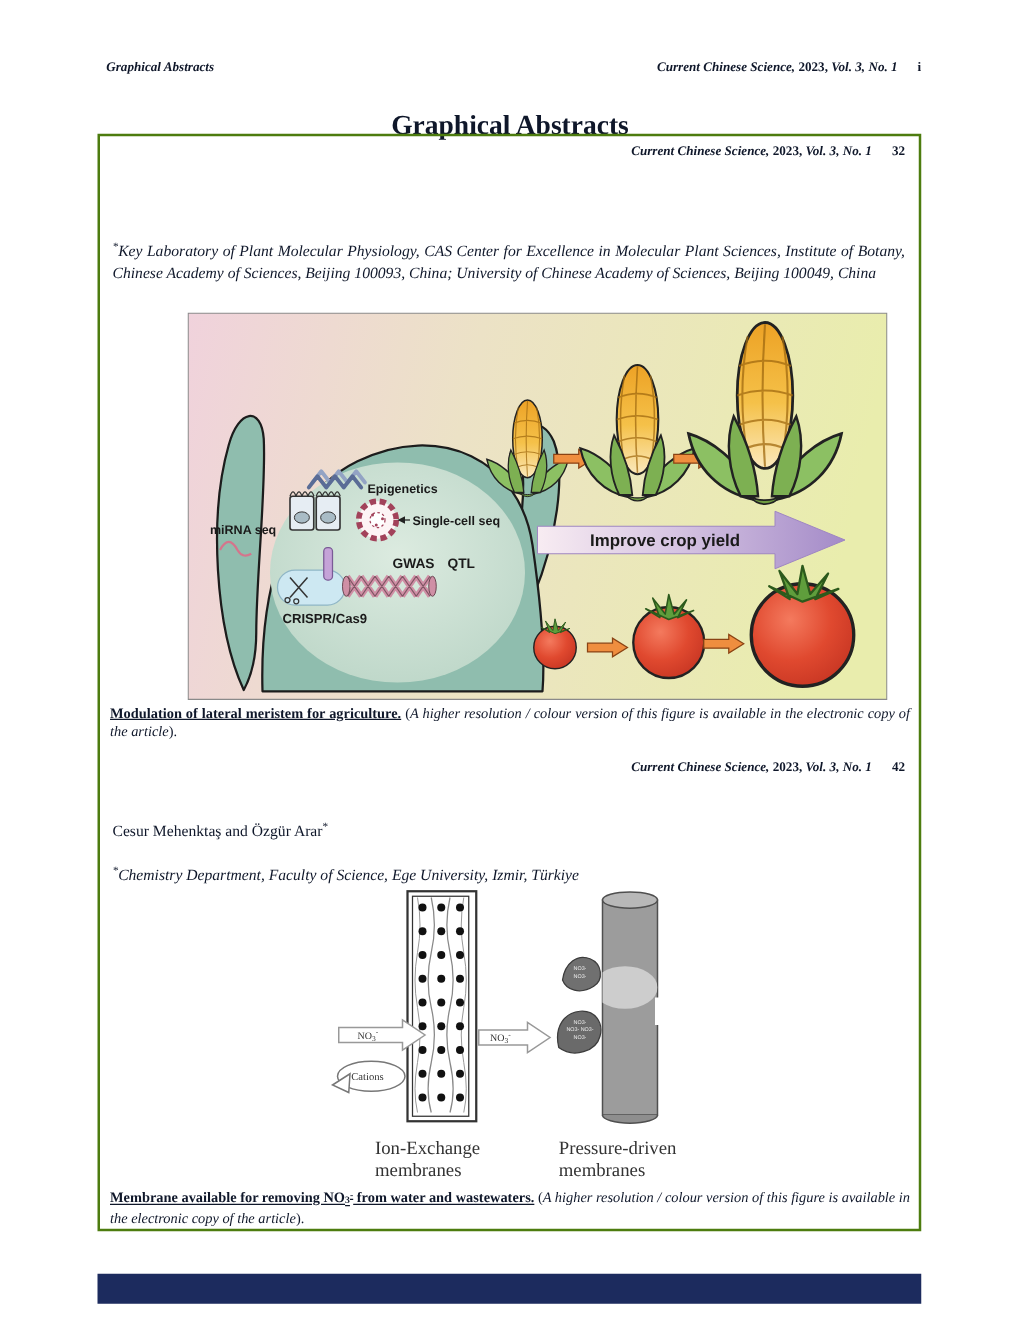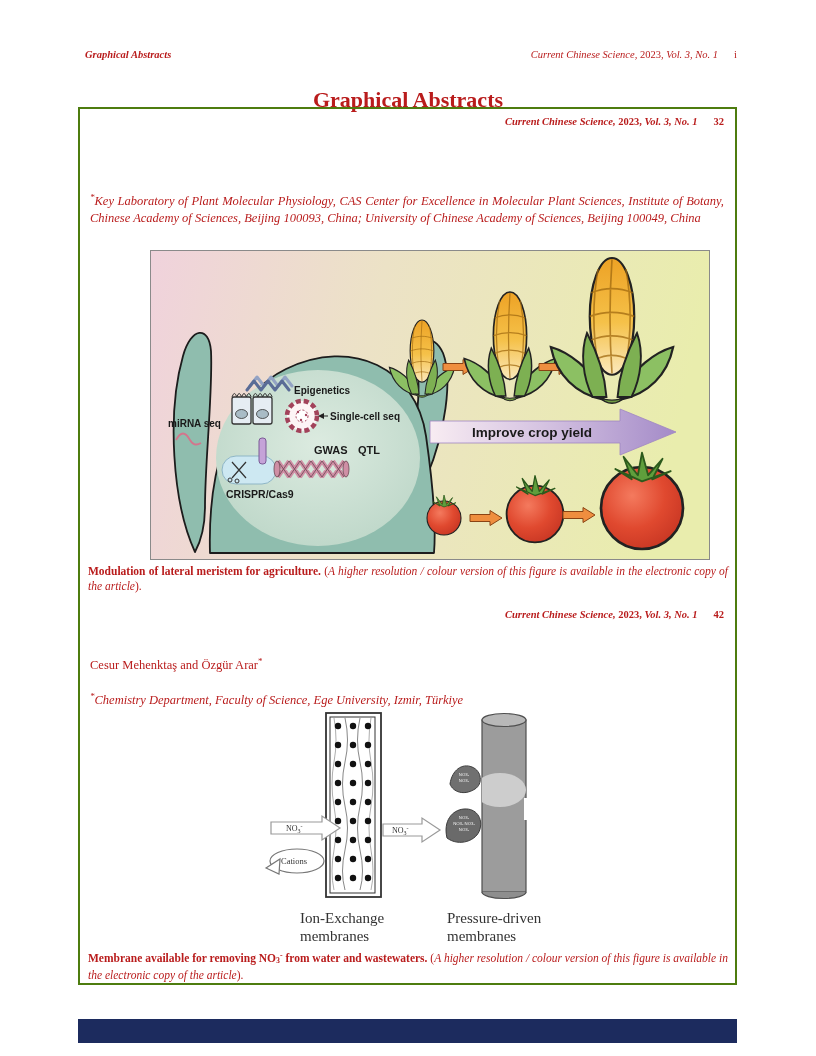--- a/index.html
+++ b/index.html
@@ -1,19 +1,19 @@
 <!DOCTYPE html>
 <html><head>
 <meta charset="utf-8">
 <style>
   html,body{margin:0;padding:0;background:#ffffff;}
   .page{position:relative;width:816px;height:1056px;background:#fff;overflow:hidden;
-        font-family:"Liberation Serif",serif;color:#b91c1c;}
+        font-family:"Liberation Serif",serif;color:#0f172a;}
   .hdr-left{position:absolute;left:85px;top:49px;font-size:10.5px;font-weight:bold;font-style:italic;}
-  .hdr-right{position:absolute;right:79px;top:49px;font-size:10.5px;font-weight:normal;white-space:pre;}
+  .hdr-right{position:absolute;right:79px;top:49px;font-size:10.5px;font-weight:bold;white-space:pre;}
   .it{font-style:italic;}
   .pgno{margin-left:16px;font-style:normal;}
   .main-title{position:absolute;left:0;right:0;top:72px;text-align:center;font-size:22px;font-weight:bold;}
   .box{position:absolute;left:78px;top:107px;width:655px;height:874px;border:2px solid #4d7c0f;}
   .rh{position:absolute;right:11px;font-size:10.5px;font-weight:bold;white-space:pre;}
   .rh1{top:7px}.rh2{top:500px}
   .atitle{position:absolute;left:10px;right:10px;font-size:14.5px;font-weight:bold;}
   .atitle1{top:24px}.atitle2{top:516px}
   .authors{position:absolute;left:10px;font-size:12.5px;}
   .authors1{top:55px}.authors2{top:547px}
@@ -21,21 +21,21 @@
        text-align:justify;line-height:16.5px;}
   .aff1{top:80px}.aff2{top:579px}
   .supstar{font-size:9px;vertical-align:5px;}
   .sub{font-size:0.68em;vertical-align:-0.15em;}
   .sup{font-size:0.68em;vertical-align:0.45em;}
   .figsvg{position:absolute;display:block;}
   .fig1{left:70px;top:141px;width:560px;height:310px;}
   .fig2{left:184px;top:601px;width:300px;height:235px;}
   .cap{position:absolute;left:8px;width:640px;font-size:11.5px;text-align:justify;line-height:15px;}
   .cap1{top:455px}.cap2{top:839px}
-  .capb{font-weight:bold;}
+  .capb{font-weight:bold;text-decoration:underline;}
   .footer-bar{position:absolute;left:78px;top:1019px;width:659px;height:24px;background:#1c2b5e;}
   .figtxt{font-family:"Liberation Sans",sans-serif;font-weight:bold;fill:#1a1a1a;}
   .sertxt{font-family:"Liberation Serif",serif;fill:#333;}
 </style>
 </head>
 <body>
 
 <div class="page">
 
   <div class="hdr-left">Graphical Abstracts</div>

